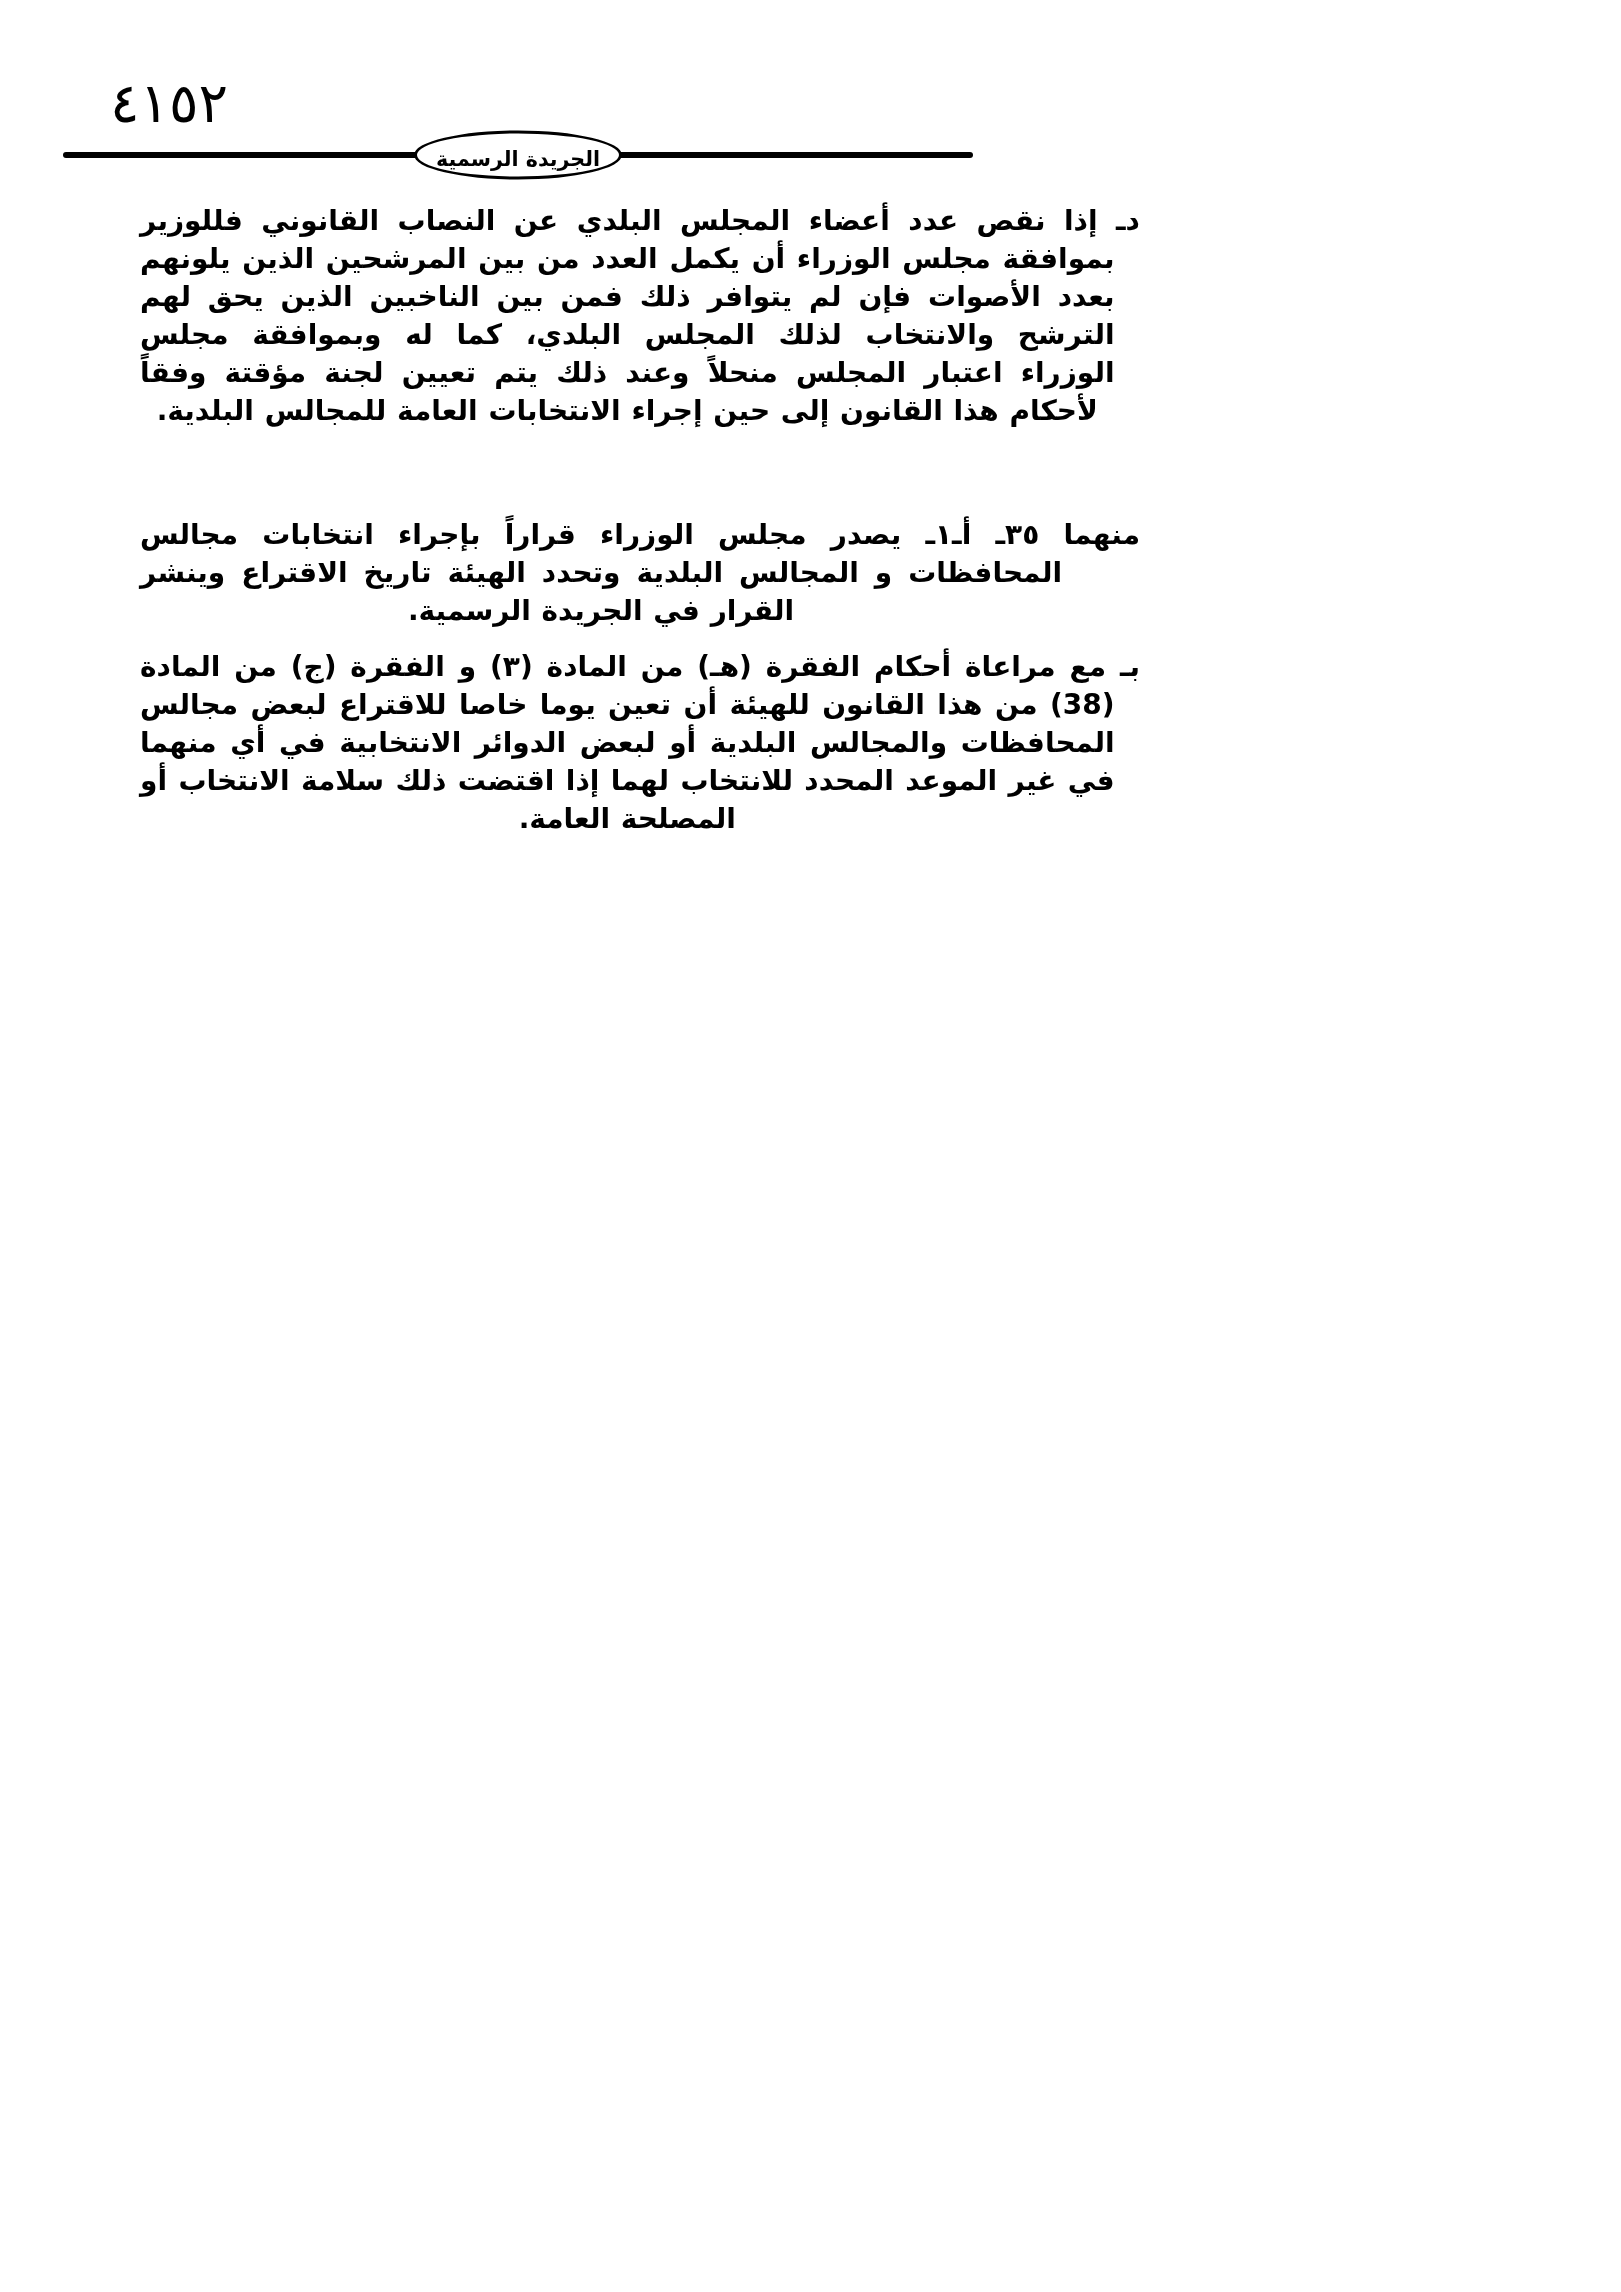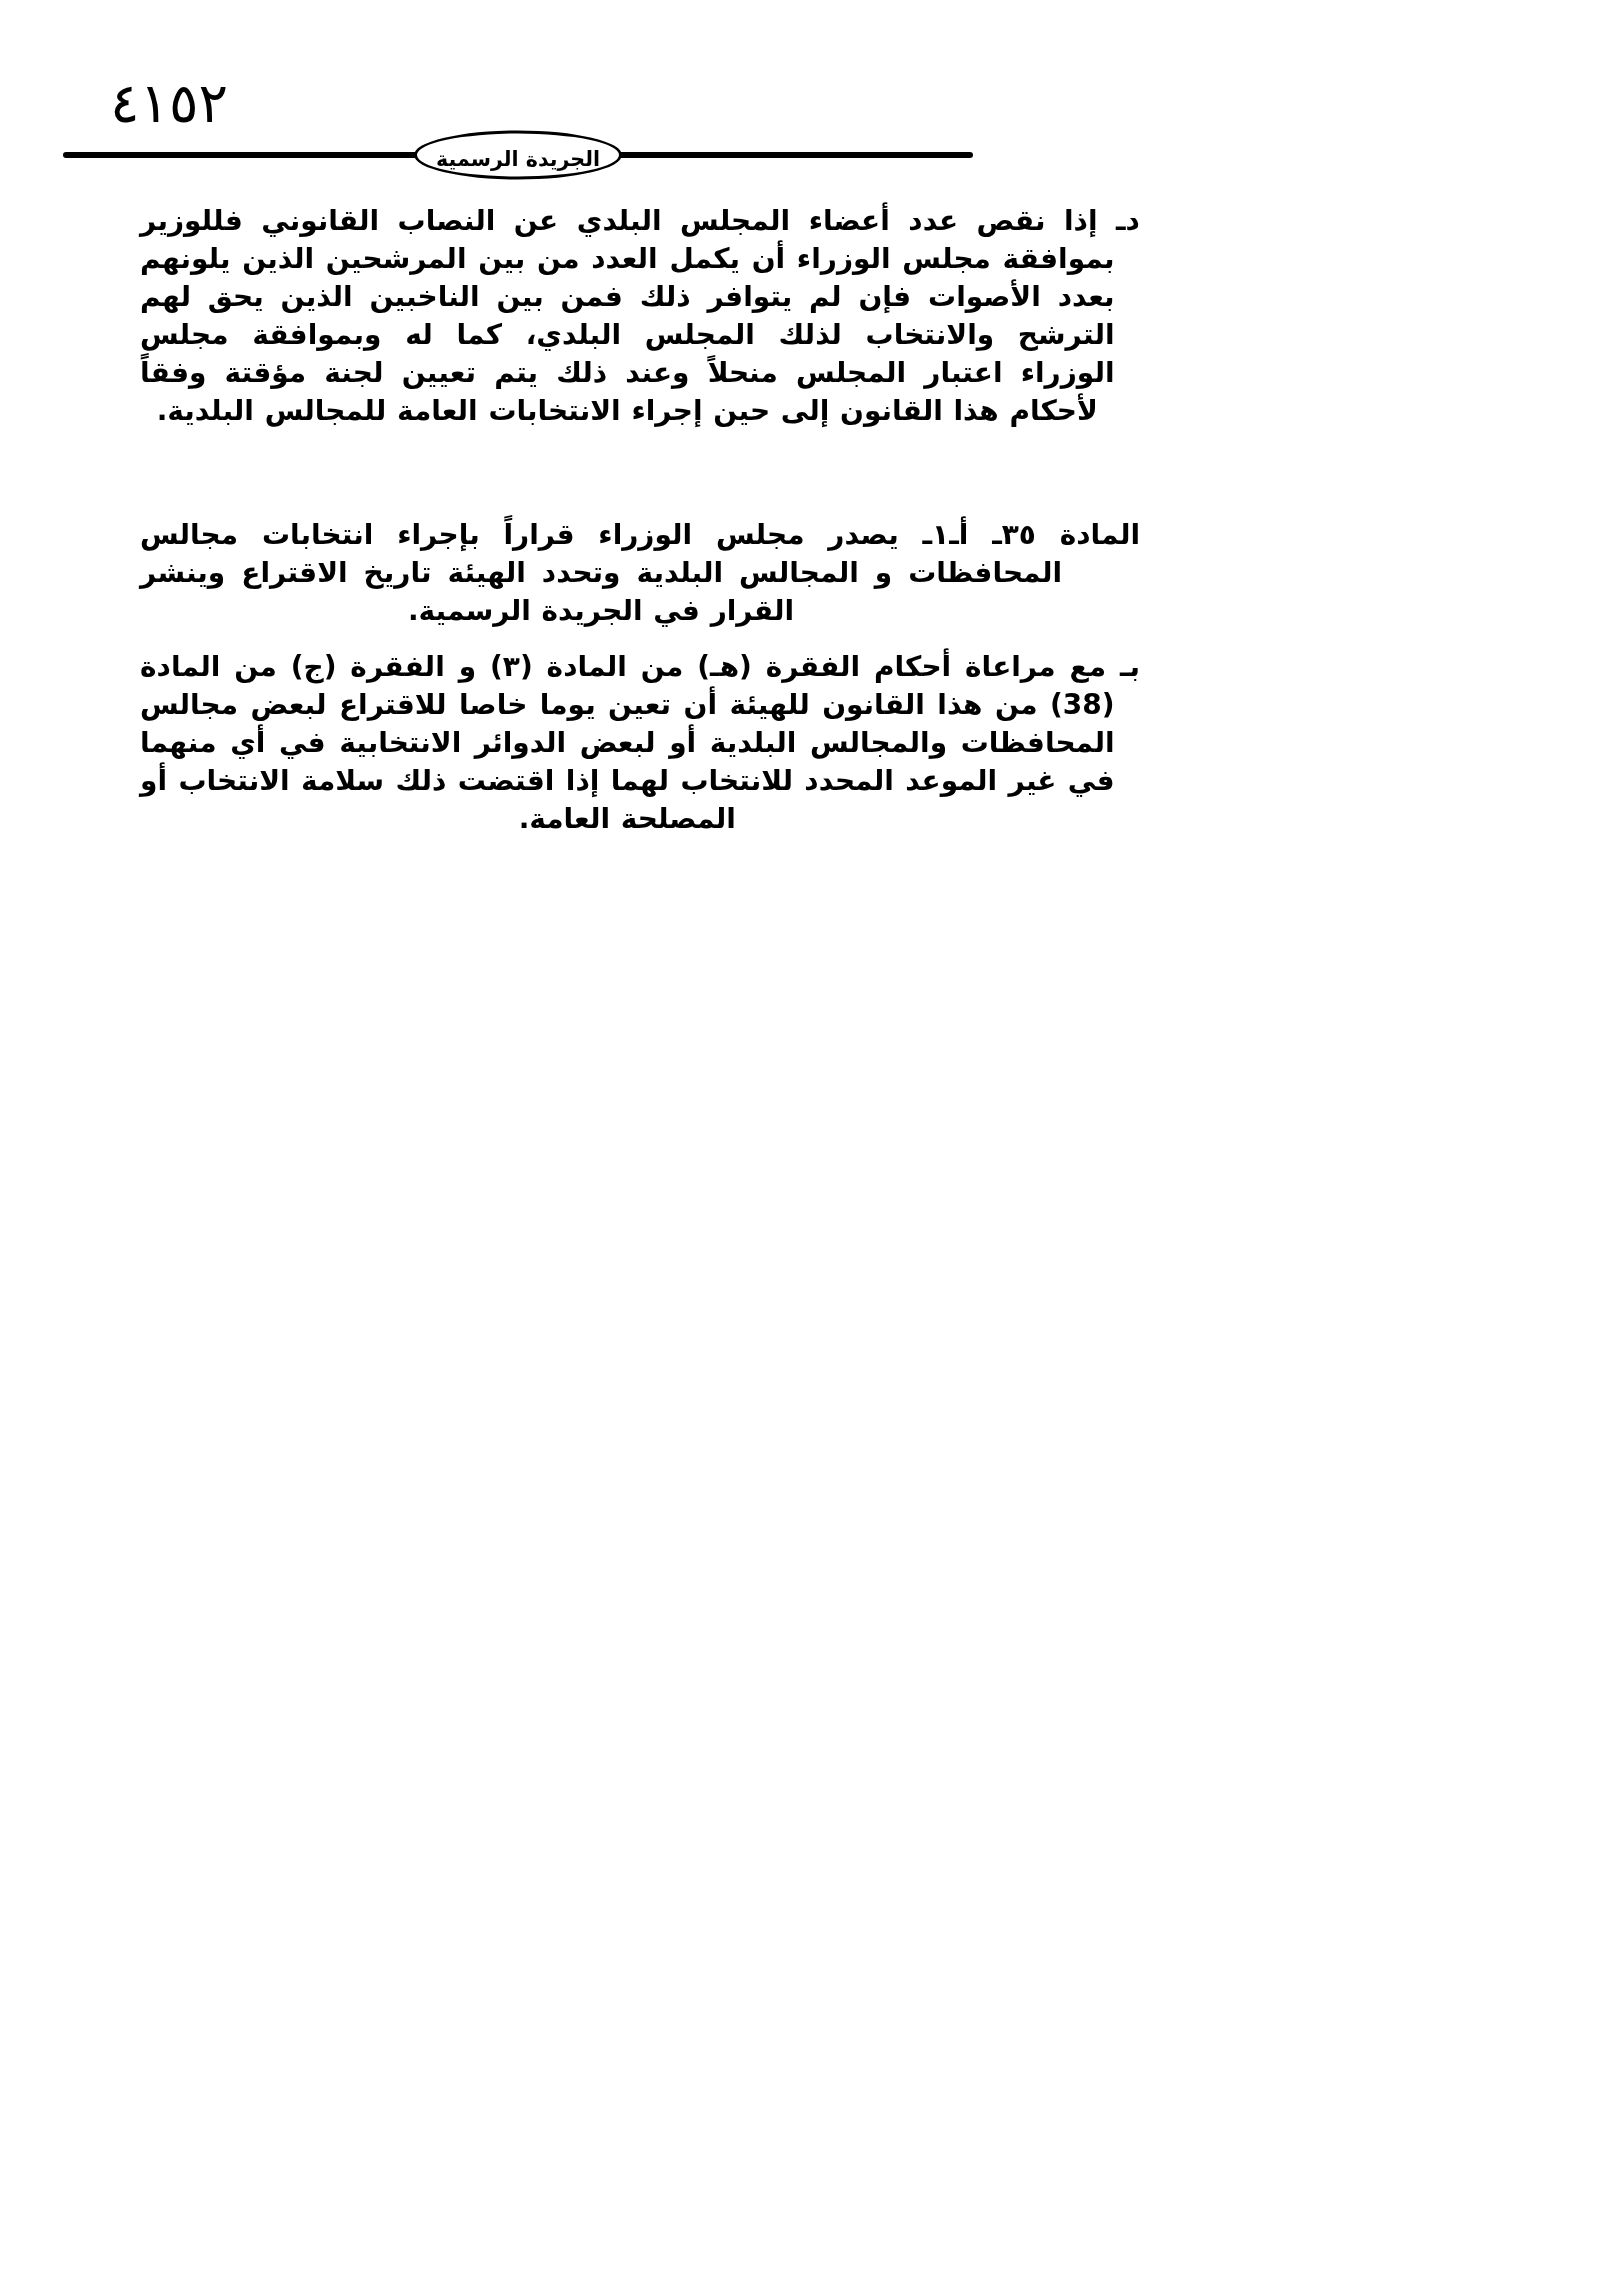--- a/index.html
+++ b/index.html
@@ -99,21 +99,21 @@
     <div class="band-line"></div>
     <div class="gazette-badge">
       <span class="badge-label">الجريدة الرسمية</span>
     </div>
   </div>
 
   <div class="content">
 
     <p class="para hang-sm mb-d">دـ إذا نقص عدد أعضاء المجلس البلدي عن النصاب القانوني فللوزير بموافقة مجلس الوزراء أن يكمل العدد من بين المرشحين الذين يلونهم بعدد الأصوات فإن لم يتوافر ذلك فمن بين الناخبين الذين يحق لهم الترشح والانتخاب لذلك المجلس البلدي، كما له وبموافقة مجلس الوزراء اعتبار المجلس منحلاً وعند ذلك يتم تعيين لجنة مؤقتة وفقاً لأحكام هذا القانون إلى حين إجراء الانتخابات العامة للمجالس البلدية.</p>
 
-    <p class="para hang-lg mb-a1">المادة ٣٥ـ أـ١ـ يصدر مجلس الوزراء قراراً بإجراء انتخابات مجالس المحافظات و المجالس البلدية وتحدد الهيئة تاريخ الاقتراع وينشر القرار في الجريدة الرسمية.</p>
+    <p class="para hang-lg mb-a1">منهما ٣٥ـ أـ١ـ يصدر مجلس الوزراء قراراً بإجراء انتخابات مجالس المحافظات و المجالس البلدية وتحدد الهيئة تاريخ الاقتراع وينشر القرار في الجريدة الرسمية.</p>
 
 
     <p class="para hang-sm mb-b">بـ مع مراعاة أحكام الفقرة (هـ) من المادة (٣) و الفقرة (ج) من المادة (38) من هذا القانون للهيئة أن تعين يوما خاصا للاقتراع لبعض مجالس المحافظات والمجالس البلدية أو لبعض الدوائر الانتخابية في أي منهما في غير الموعد المحدد للانتخاب لهما إذا اقتضت ذلك سلامة الانتخاب أو المصلحة العامة.</p>
 
 
   </div>
 
 </div>
 
 

